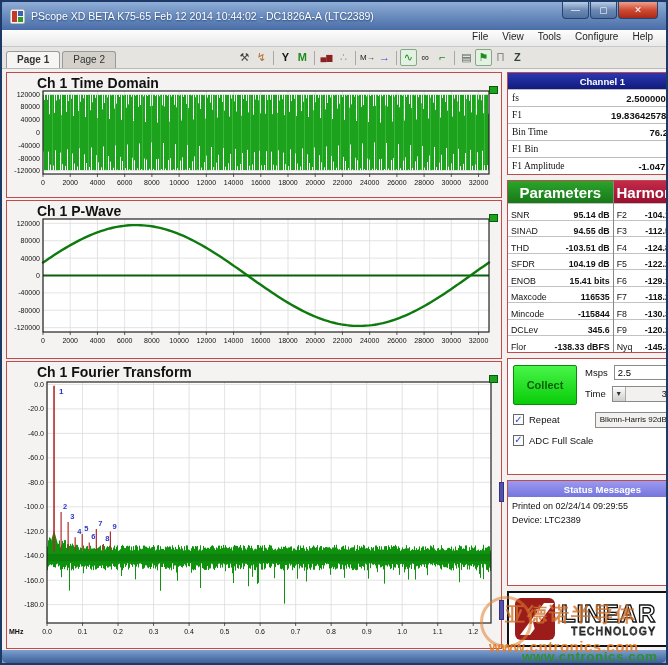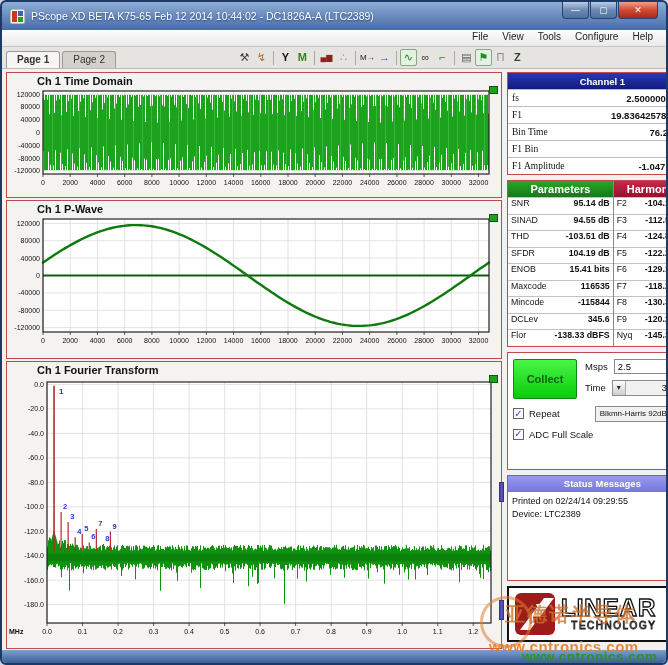--- a/index.html
+++ b/index.html
@@ -1,17 +1,17 @@
 <!DOCTYPE html>
 <html><head>
 <meta charset="utf-8">
 <style>
   html,body{margin:0;padding:0;background:#cfd8e8;font-family:"Liberation Sans",sans-serif;}
   *{box-sizing:border-box;}
-  .window{position:relative;width:668px;height:665px;border:2px solid #1d3a66;border-radius:6px;
+  .window{position:relative;width:668px;height:665px;border:2px solid #1d3a66;border-radius:0;
     background:#4a6da8;overflow:hidden;box-shadow:inset 0 0 0 2px #7fa0cf;}
   
   .titlebar{height:28px;display:flex;align-items:center;padding:0 8px;
     background:linear-gradient(#8fadd6 0%,#6d8fc0 45%,#4a6da8 100%);border-radius:5px 5px 0 0;}
   .app-icon{width:15px;height:15px;margin-right:6px;flex:0 0 auto;}
   .title{color:#fff;font-size:10.5px;text-shadow:0 1px 2px #23406e;white-space:nowrap;overflow:hidden;}
   .winbtns{margin-left:auto;display:flex;gap:1px;align-self:flex-start;}
   .wbtn{width:27px;height:17px;display:flex;align-items:center;justify-content:center;color:#fff;
     font-size:9px;border:1px solid #27436f;border-top:none;border-radius:0 0 4px 4px;
     background:linear-gradient(#b9cce6,#6c89b4 50%,#51719f);cursor:default;}
@@ -27,39 +27,39 @@
   .tab.active{background:#f6f5f3;font-weight:bold;}
   .toolbar{display:flex;align-items:center;margin-left:118px;height:100%;}
   .ticon{width:17px;height:17px;display:flex;align-items:center;justify-content:center;font-size:11px;
     border:1px solid transparent;line-height:1;}
   .ticon.sel{border:1px solid #86a886;background:#e2f1e2;border-radius:2px;}
   .tsep{width:1px;height:14px;background:#a8a8a8;margin:0 3px;align-self:center;}
   
   .client{height:581px;background:#f2f1ef;padding:3px 4px;display:flex;gap:5px;}
   .plots-col{width:496px;display:flex;flex-direction:column;gap:2px;}
   .plot-box{position:relative;border:1px solid #c34a4a;background:#f4f3f1;}
-  .plot-title{font-size:11px;font-weight:bold;color:#111;margin:2px 0 0 30px;height:12px;}
+  .plot-title{font-size:14px;font-weight:bold;color:#111;margin:2px 0 0 30px;height:12px;}
   .legend-sq{position:absolute;top:13px;right:3px;width:9px;height:8px;background:#1da21d;border:1px solid #0a5a0a;}
   
   .right-col{flex:1;display:flex;flex-direction:column;}
   .sect{border:1px solid #c34a4a;background:#fff;margin-bottom:5px;}
   .sect-hdr{height:16px;display:flex;align-items:center;justify-content:center;color:#fff;
     font-size:9.5px;font-weight:bold;}
   .hdr-navy{background:linear-gradient(#2b38b0,#111b7e);}
   .hdr-status{background:linear-gradient(#9a9af0,#7575dd);}
   .ch-row{height:17px;display:flex;align-items:center;padding:0 4px;border-top:1px solid #bdbdbd;font-size:9.5px;}
   .ch-row .lab{color:#111;font-family:Liberation Serif, serif;}
   .ch-row .val{margin-left:auto;font-weight:bold;color:#111;}
   .ptables{display:flex;}
   .pcol{width:56%;border-right:1px solid #888;}
   .hcol{width:44%;}
-  .t-hdr{height:16px;display:flex;align-items:center;justify-content:center;color:#fff;font-size:11px;font-weight:bold;}
+  .t-hdr{height:22px;display:flex;align-items:center;justify-content:center;color:#fff;font-size:15px;font-weight:bold;}
   .t-hdr.green{background:linear-gradient(#2aa52a,#187818);}
   .t-hdr.red{background:linear-gradient(#c42a4a,#98102e);}
-  .t-row{height:16.5px;display:flex;align-items:flex-start;padding:0 3px;border-top:1px solid #c2c2c2;font-size:8.8px;}
+  .t-row{height:16.5px;display:flex;align-items:flex-end;padding:0 3px;border-top:1px solid #c2c2c2;font-size:8.8px;}
   .t-row .lab{color:#111;}
   .t-row .val{margin-left:auto;font-weight:bold;color:#111;white-space:nowrap;}
   
   .collect-sect{padding:6px 5px;height:118px;}
   .collect-top{display:flex;gap:8px;}
   .collect-btn{width:64px;height:40px;background:linear-gradient(#49f549,#09cc09);border:1px solid #0a8a0a;
     border-radius:2px;color:#0a5f0a;font-weight:bold;font-size:11px;display:flex;align-items:center;justify-content:center;}
   .ctl-stack{flex:1;display:flex;flex-direction:column;gap:6px;}
   .ctl-row{display:flex;align-items:center;gap:6px;font-size:9.5px;color:#111;}
   .msps-input{width:68px;height:15px;border:1px solid #8a8a8a;font-size:9.5px;padding:0 3px;font-family:inherit;}

